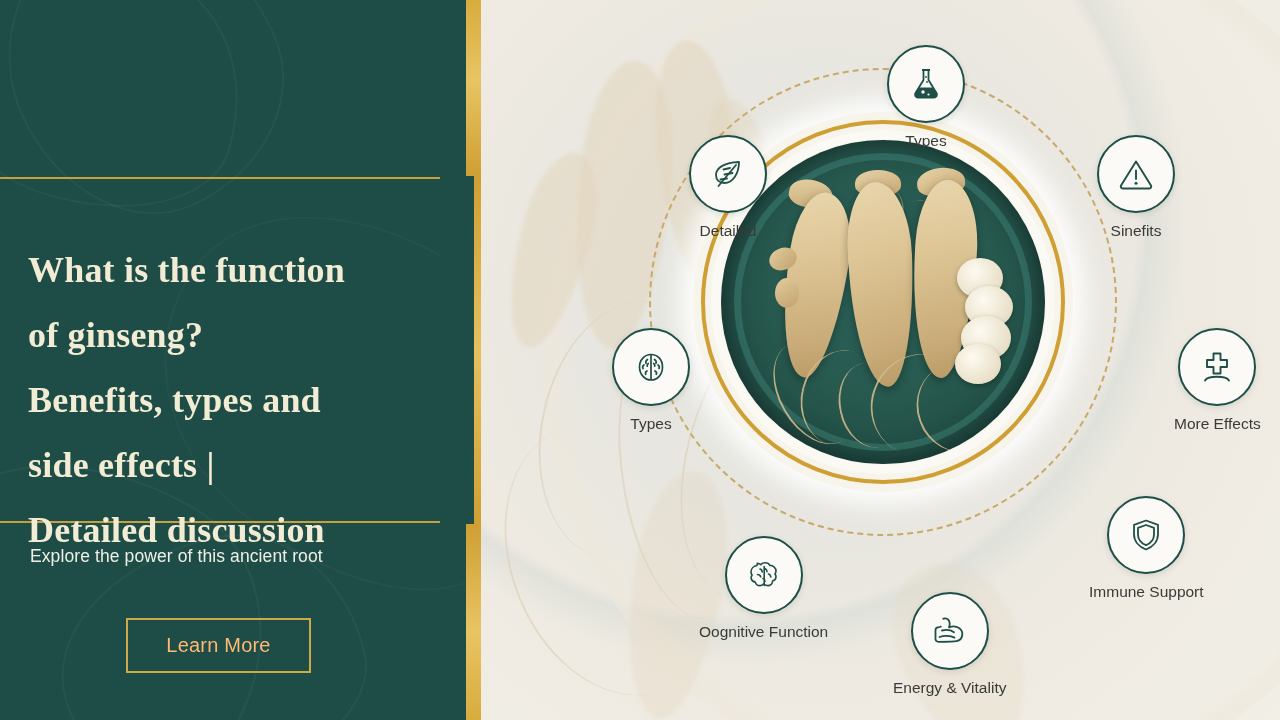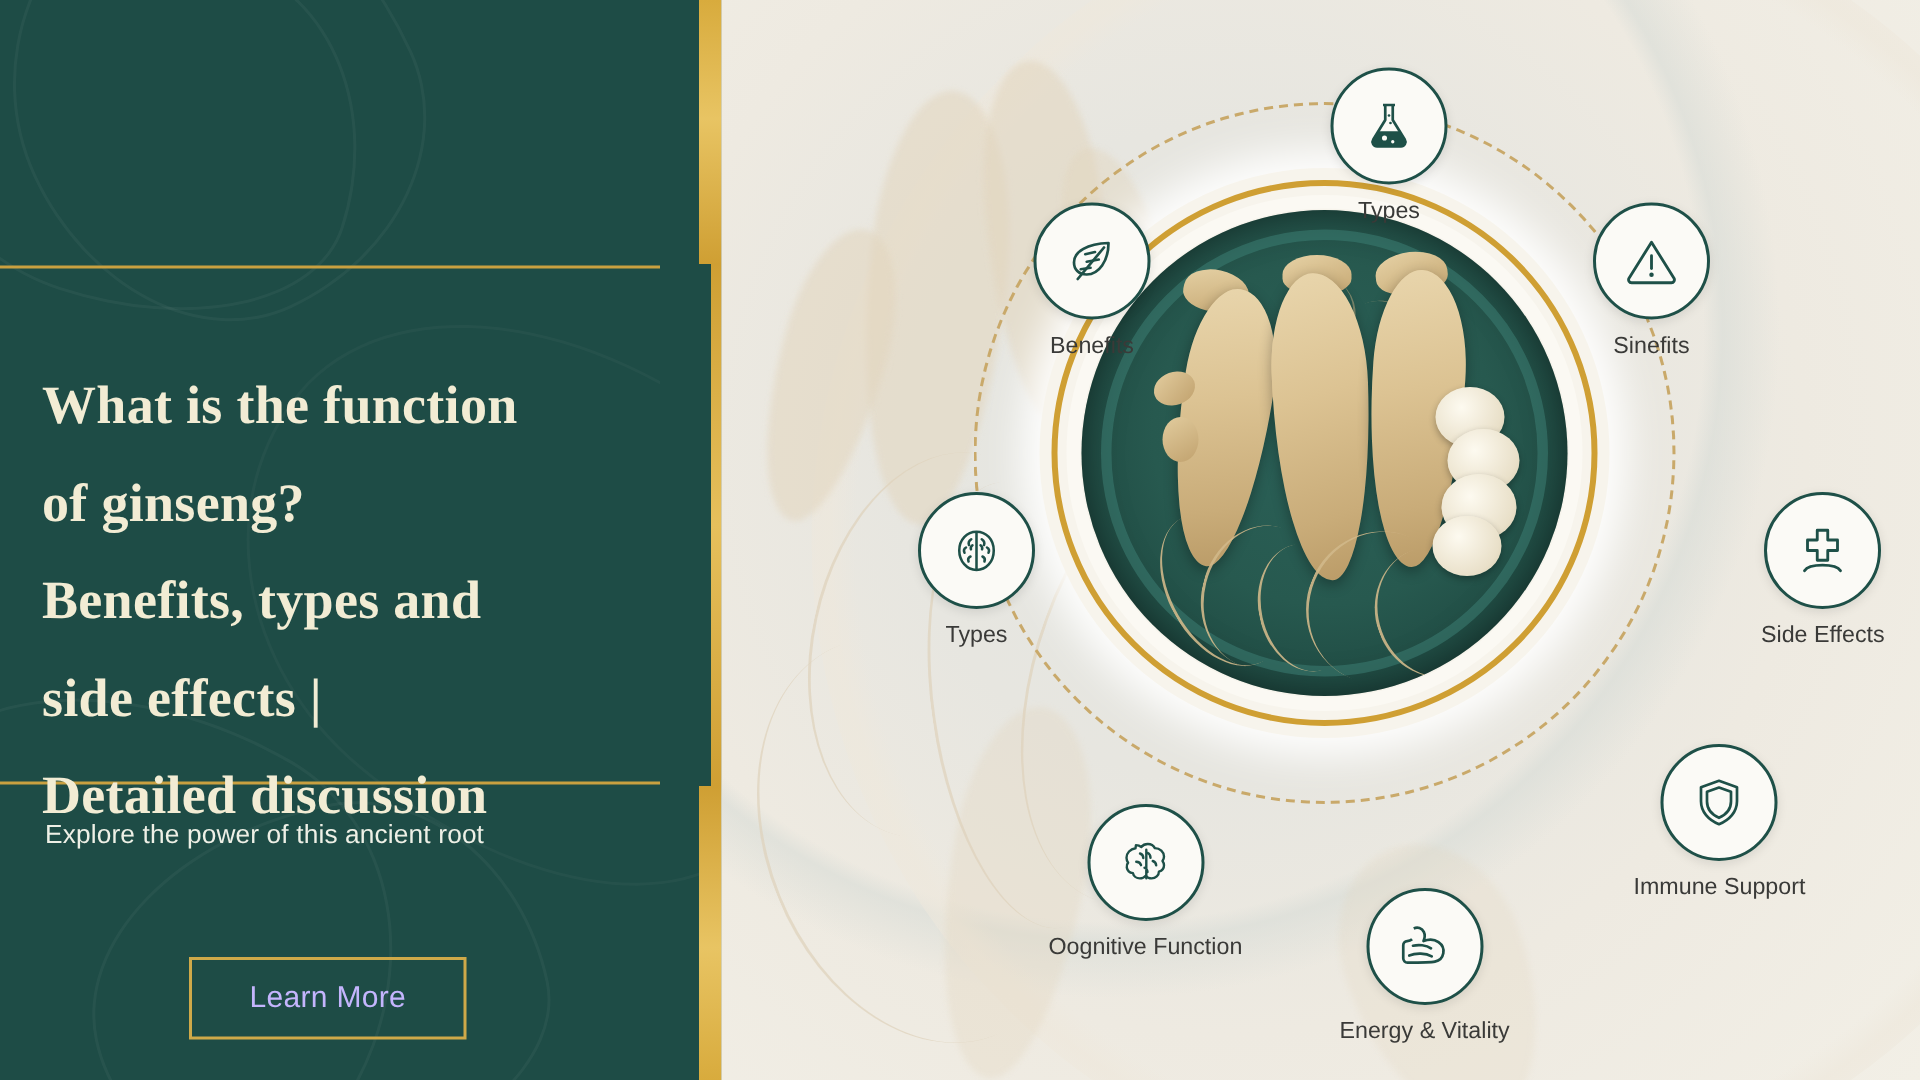--- a/index.html
+++ b/index.html
@@ -96,26 +96,25 @@
 
   .cta-button {
     position: absolute;
     left: 126px; top: 618px;
     width: 185px; height: 55px;
     border: 2px solid #cfa949;
     box-sizing: border-box;
     display: flex;
     align-items: center;
     justify-content: center;
-    color: #c4b5fd;
+    color: #fdba74;
     font-size: 20px;
     background: transparent;
     cursor: pointer;
     letter-spacing: 0.2px;
-    margin-top: 20px;
   }
 
   
   .right-panel {
     position: absolute;
     left: 481px; top: 0;
     width: 799px; height: 720px;
     overflow: hidden;
     background:
       radial-gradient(circle at 42% 42%, #e4e6e2 0%, #e7e6e0 35%, #eeeae1 62%, #f2efe6 100%);
@@ -379,24 +378,24 @@
     <div class="node" id="node-1" style="left: 208px; top: 135px;">
       <div class="node-circle">
         <span>
           <svg width="40" height="40" viewBox="0 0 40 40" fill="none" stroke="#1e5048" stroke-width="1.8">
             <path d="M31 8c0 12-6.5 21-14.5 21C11 29 8 25.5 8 21 8 13.5 17 8.5 31 8z" stroke-linejoin="round"></path>
             <path d="M28 11L10.5 32" stroke-linecap="round"></path>
             <path d="M22 14l-6.5 1.5M24.5 19l-8 1.5M19 24.5l-6.5 1" stroke-linecap="round"></path>
           </svg>
         </span>
       </div>
-      <div class="node-label">Benefits</div>
-    </div>
-
-    <div class="node" id="node-2" style="left: 581px; top: 135px; align-items: center;">
+      <div class="node-label">Detailed</div>
+    </div>
+
+    <div class="node" id="node-2" style="left: 616px; top: 135px; align-items: center;">
       <div class="node-circle">
         <span>
           <svg width="40" height="40" viewBox="0 0 40 40" fill="none" stroke="#1e5048" stroke-width="1.9">
             <path d="M20 7.5L35 31.5a2 2 0 0 1-1.7 3H6.7a2 2 0 0 1-1.7-3z" stroke-linejoin="round"></path>
             <path d="M20 16.5v8.5" stroke-linecap="round"></path>
             <circle cx="20" cy="29.2" r="1.5" fill="#1e5048" stroke="none"></circle>
           </svg>
         </span>
       </div>
       <div class="node-label">Sinefits</div>
@@ -418,21 +417,21 @@
 
     <div class="node" id="node-4" style="left: 693px; top: 328px;">
       <div class="node-circle">
         <span>
           <svg width="40" height="40" viewBox="0 0 40 40" fill="none" stroke="#1e5048" stroke-width="1.9">
             <path d="M16.5 6.5h7v6.5H30v7h-6.5v6.5h-7V20H10v-7h6.5z" stroke-linejoin="round"></path>
             <path d="M8 33.5c3-5 21-5 24 0" stroke-linecap="round"></path>
           </svg>
         </span>
       </div>
-      <div class="node-label">Side Effects</div>
+      <div class="node-label">More Effects</div>
     </div>
 
     <div class="node" id="node-5" style="left: 218px; top: 536px;">
       <div class="node-circle">
         <span>
           <svg width="40" height="40" viewBox="0 0 40 40" fill="none" stroke="#1e5048" stroke-width="1.6">
             <path d="M13 10.5c-3.5.5-6 3.2-6 6.3 0 1.3.4 2.4 1.1 3.3-.8.9-1.1 2-.9 3.2.3 2 2 3.5 4.1 3.8.4 2 2.3 3.5 4.6 3.5 1.6 0 3-.7 3.9-1.8.9 1.1 2.3 1.8 3.9 1.8 2.7 0 4.9-2 4.9-4.5 2-.6 3.4-2.3 3.4-4.3 0-1-.4-2-1-2.8.6-.9 1-1.9 1-3 0-3.1-2.7-5.6-6.1-5.6-.8-1.6-2.6-2.7-4.7-2.7-1.8 0-3.4.8-4.3 2-.9-.8-2.2-1.3-3.6-1.3z" stroke-linejoin="round"></path>
             <path d="M16 14c1.4.4 2.2 1.6 2.2 3M13.5 19.5c1.6 0 2.8.9 3.2 2.3M21 13.5c1.3.7 2 1.9 2 3.3M24.5 19c1.3.4 2.2 1.5 2.3 2.9M19 23.5c1.2.5 2 1.6 2 2.9M20.2 11.5v19" stroke-linecap="round"></path>
           </svg>
         </span>

